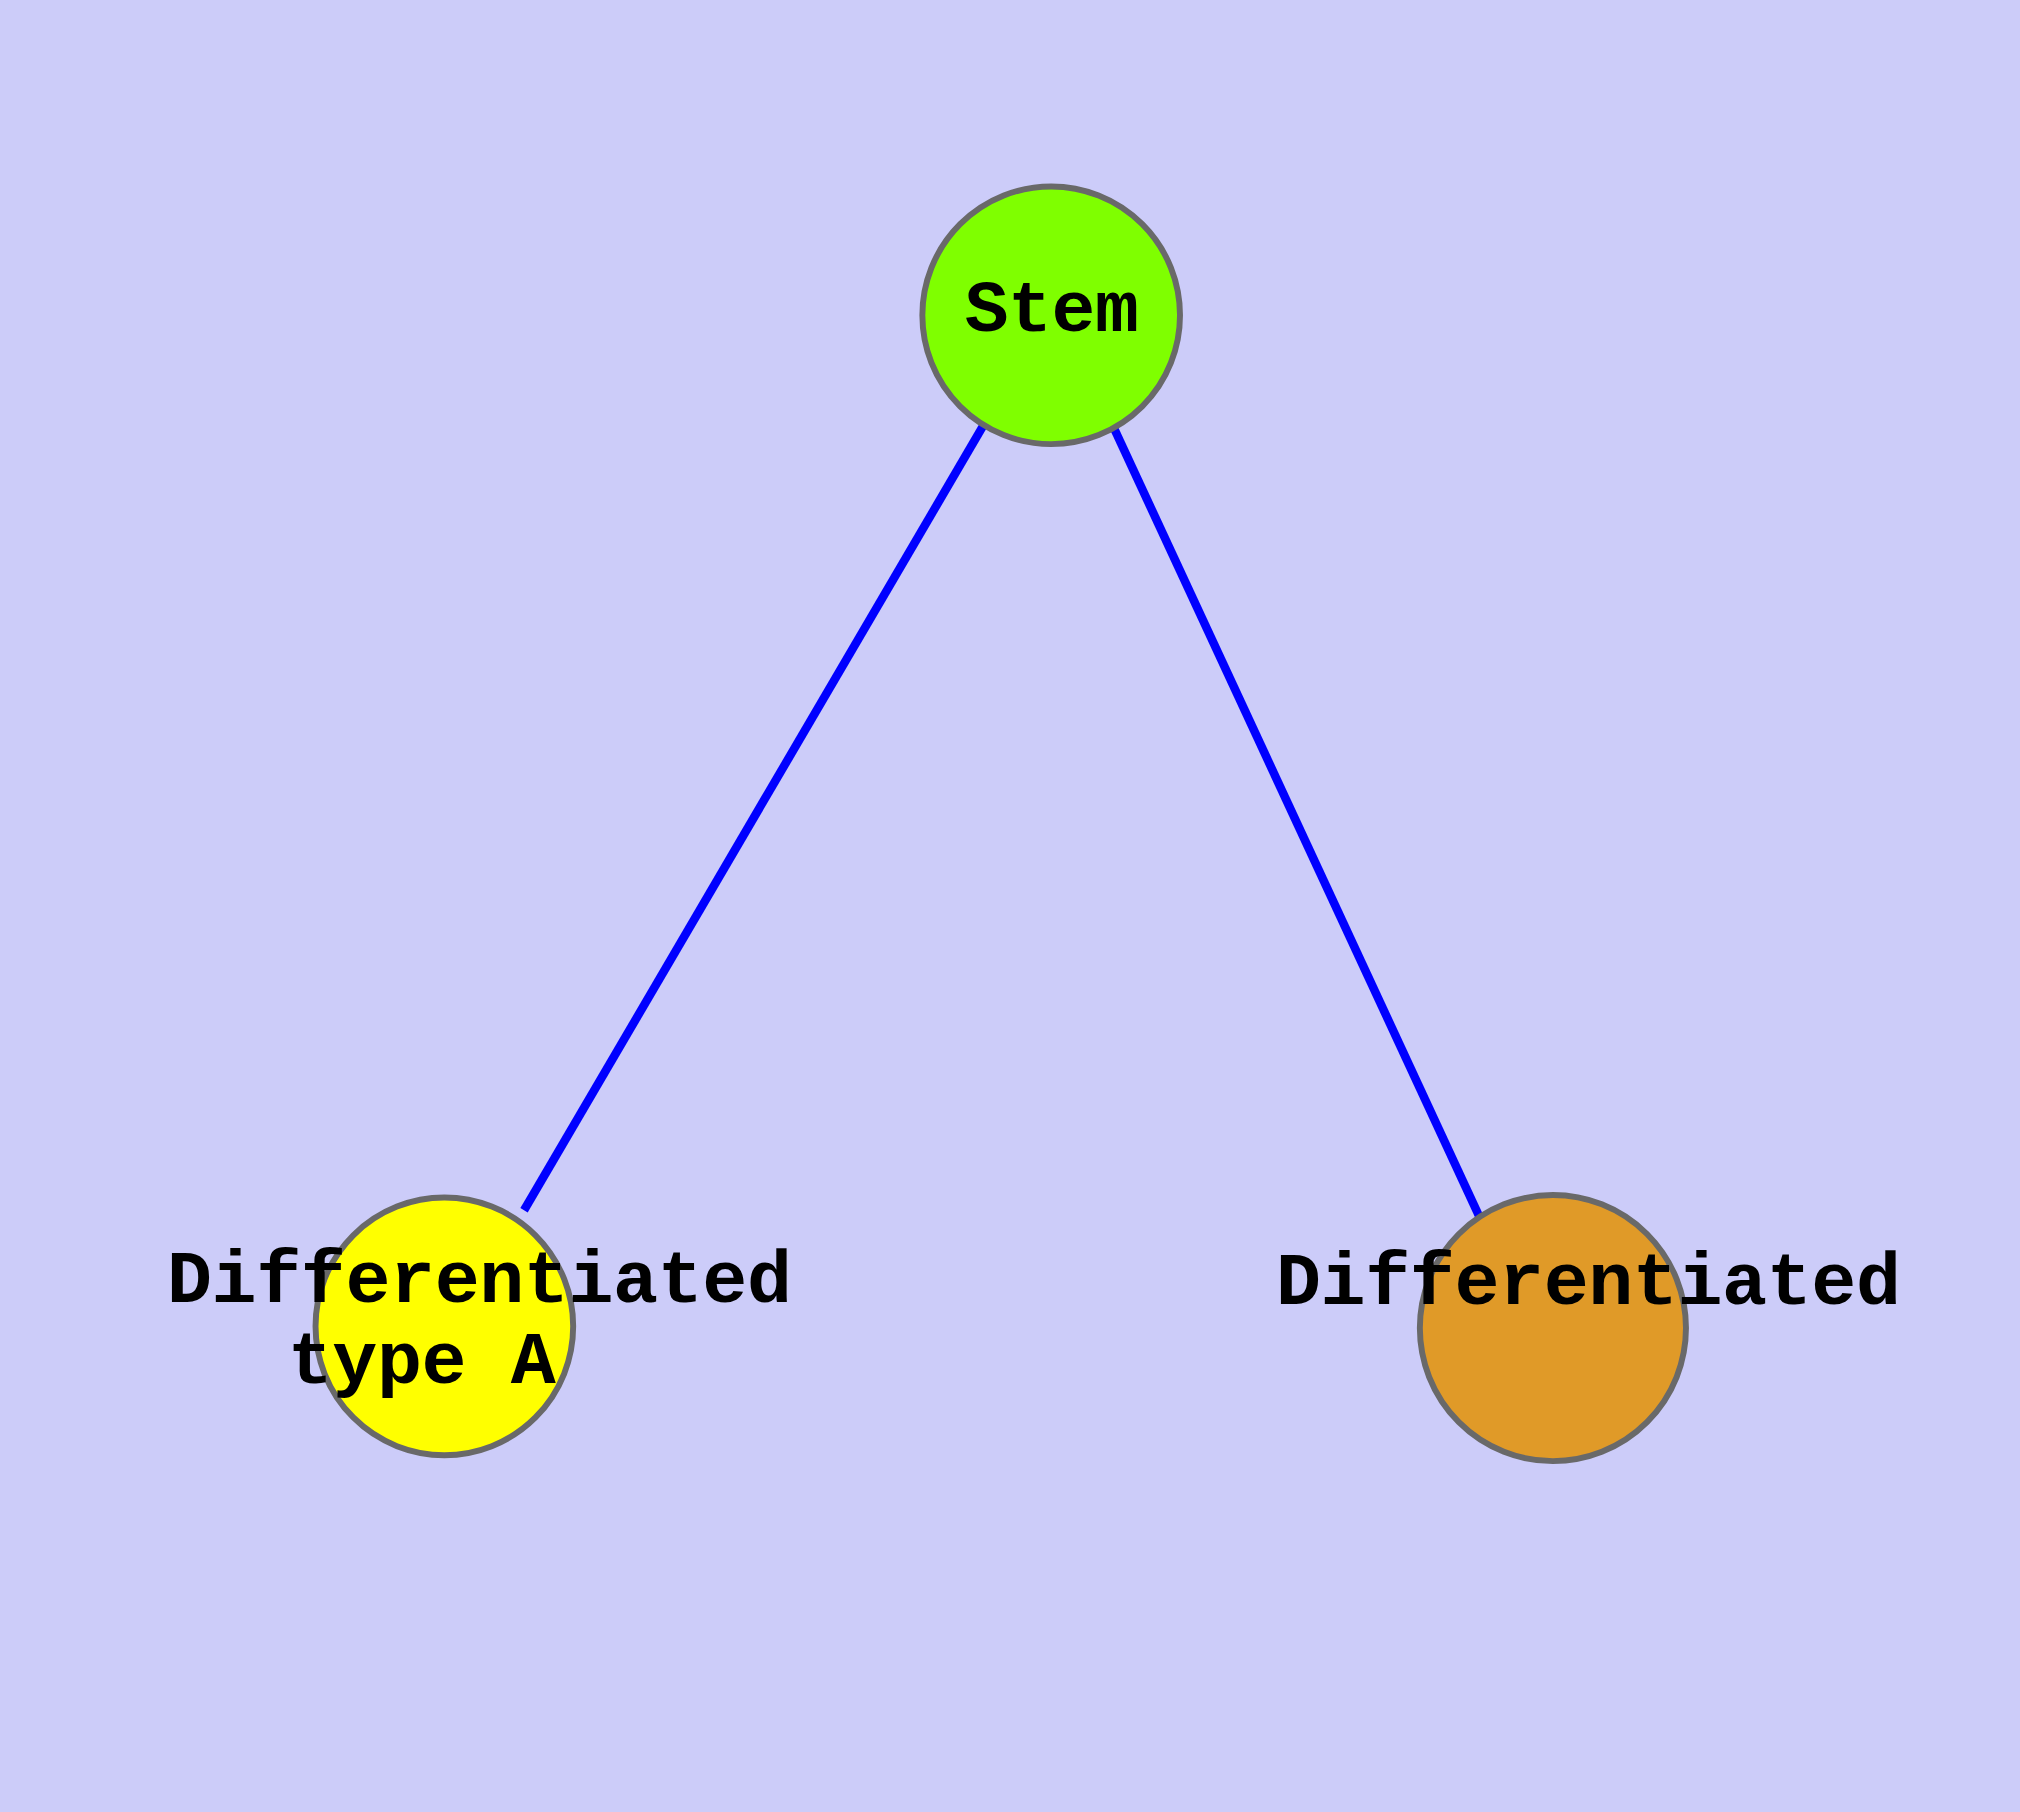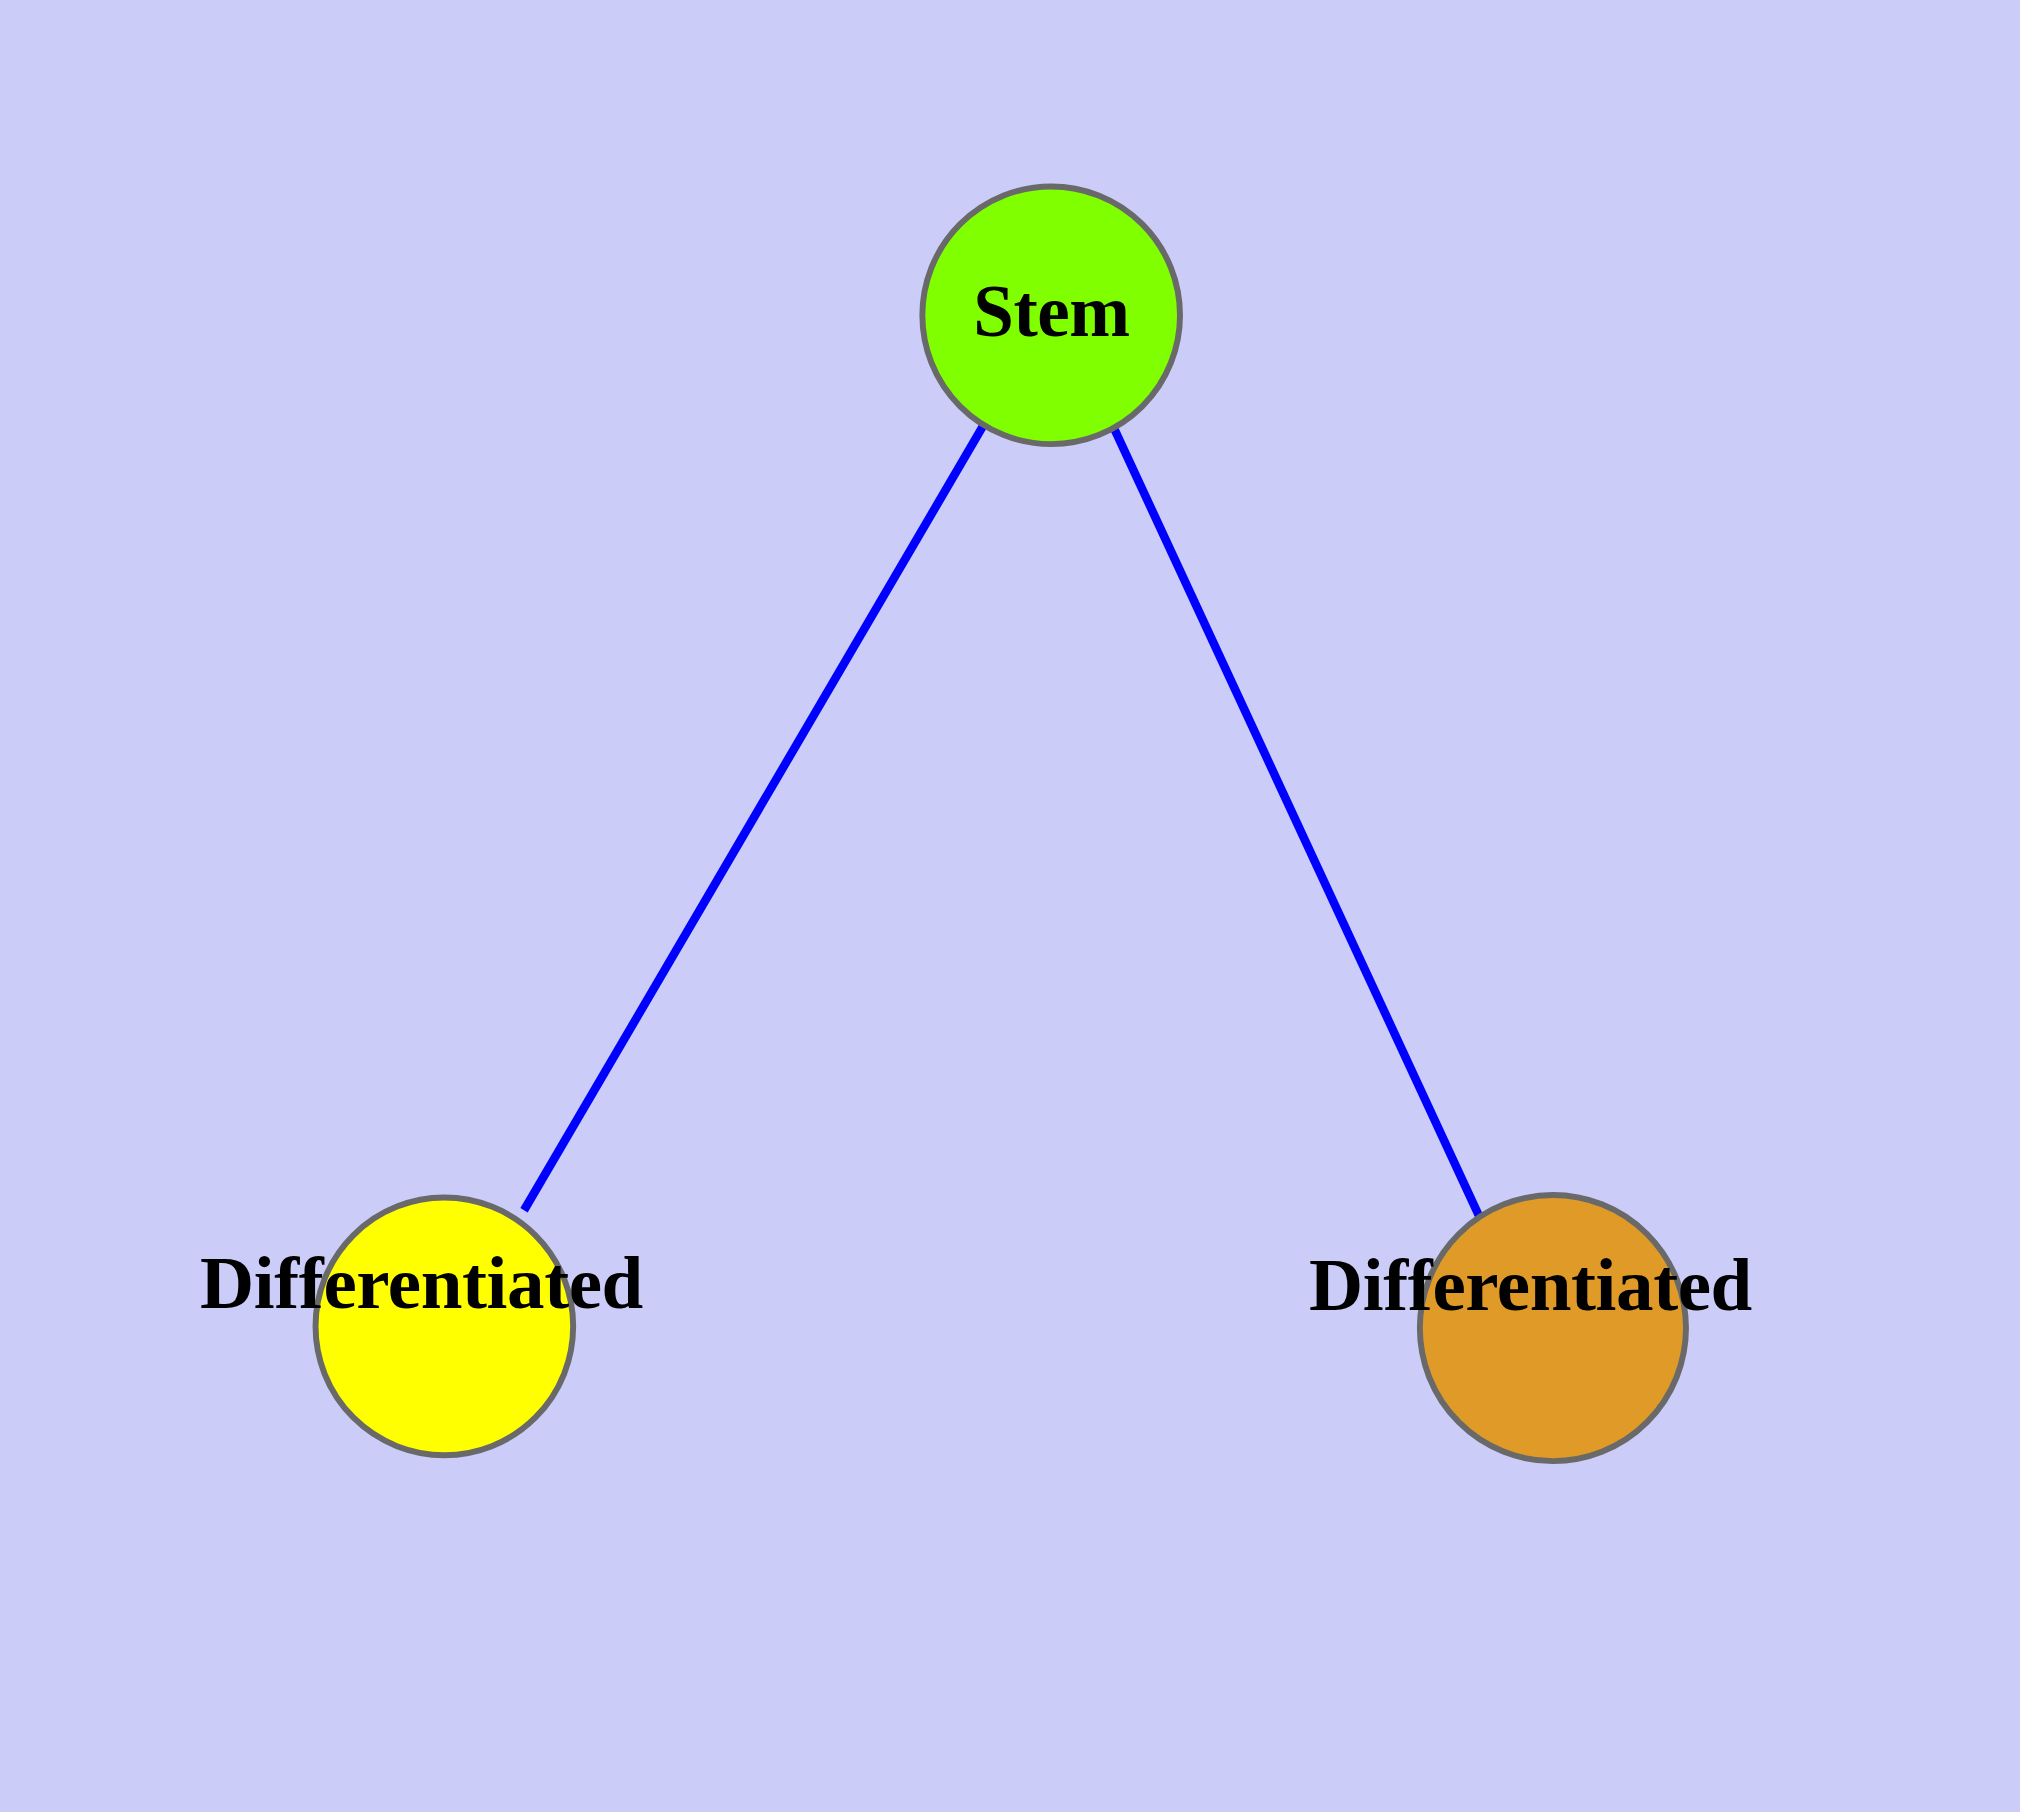--- a/index.html
+++ b/index.html
@@ -6,21 +6,21 @@
     margin: 0;
     padding: 0;
     background: #ffffff;
   }
   #canvas {
     position: relative;
     width: 2021px;
     height: 1812px;
     background: #ccccf9;
     overflow: hidden;
-    font-family: Liberation Serif, serif;
+    font-family: Liberation Mono, monospace;
   }
   #graph-svg {
     position: absolute;
     left: 0;
     top: 0;
     width: 2021px;
     height: 1812px;
   }
   .node-label {
     position: absolute;
@@ -64,18 +64,18 @@
     </g>
     <g>
       <circle cx="1240" cy="372" r="152" fill="#7fff00" stroke="#696969" stroke-width="7"></circle>
       <circle cx="524" cy="1565" r="152" fill="#ffff00" stroke="#696969" stroke-width="7"></circle>
       <circle cx="1832" cy="1567" r="157" fill="#e09a28" stroke="#696969" stroke-width="7"></circle>
     </g>
   </svg>
 
   <div class="node-label" id="label-stem"><span>Stem</span></div>
 
-  <div class="node-label" id="label-diff-a"><span>Differentiated</span><br></div>
+  <div class="node-label" id="label-diff-a"><span>Differentiated</span><br><span>type A</span></div>
 
   <div class="node-label" id="label-diff-b"><span>Differentiated</span><br></div>
 
 </div>
 
 
 </body></html>

